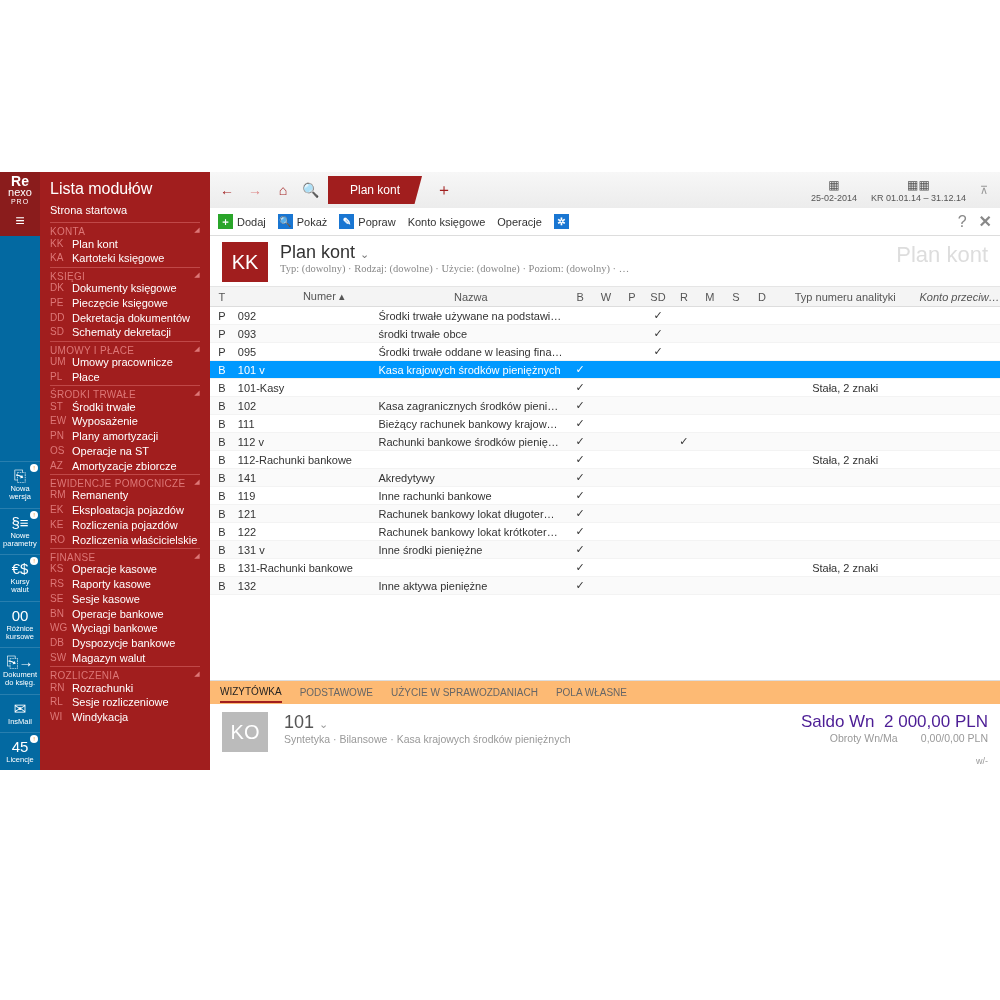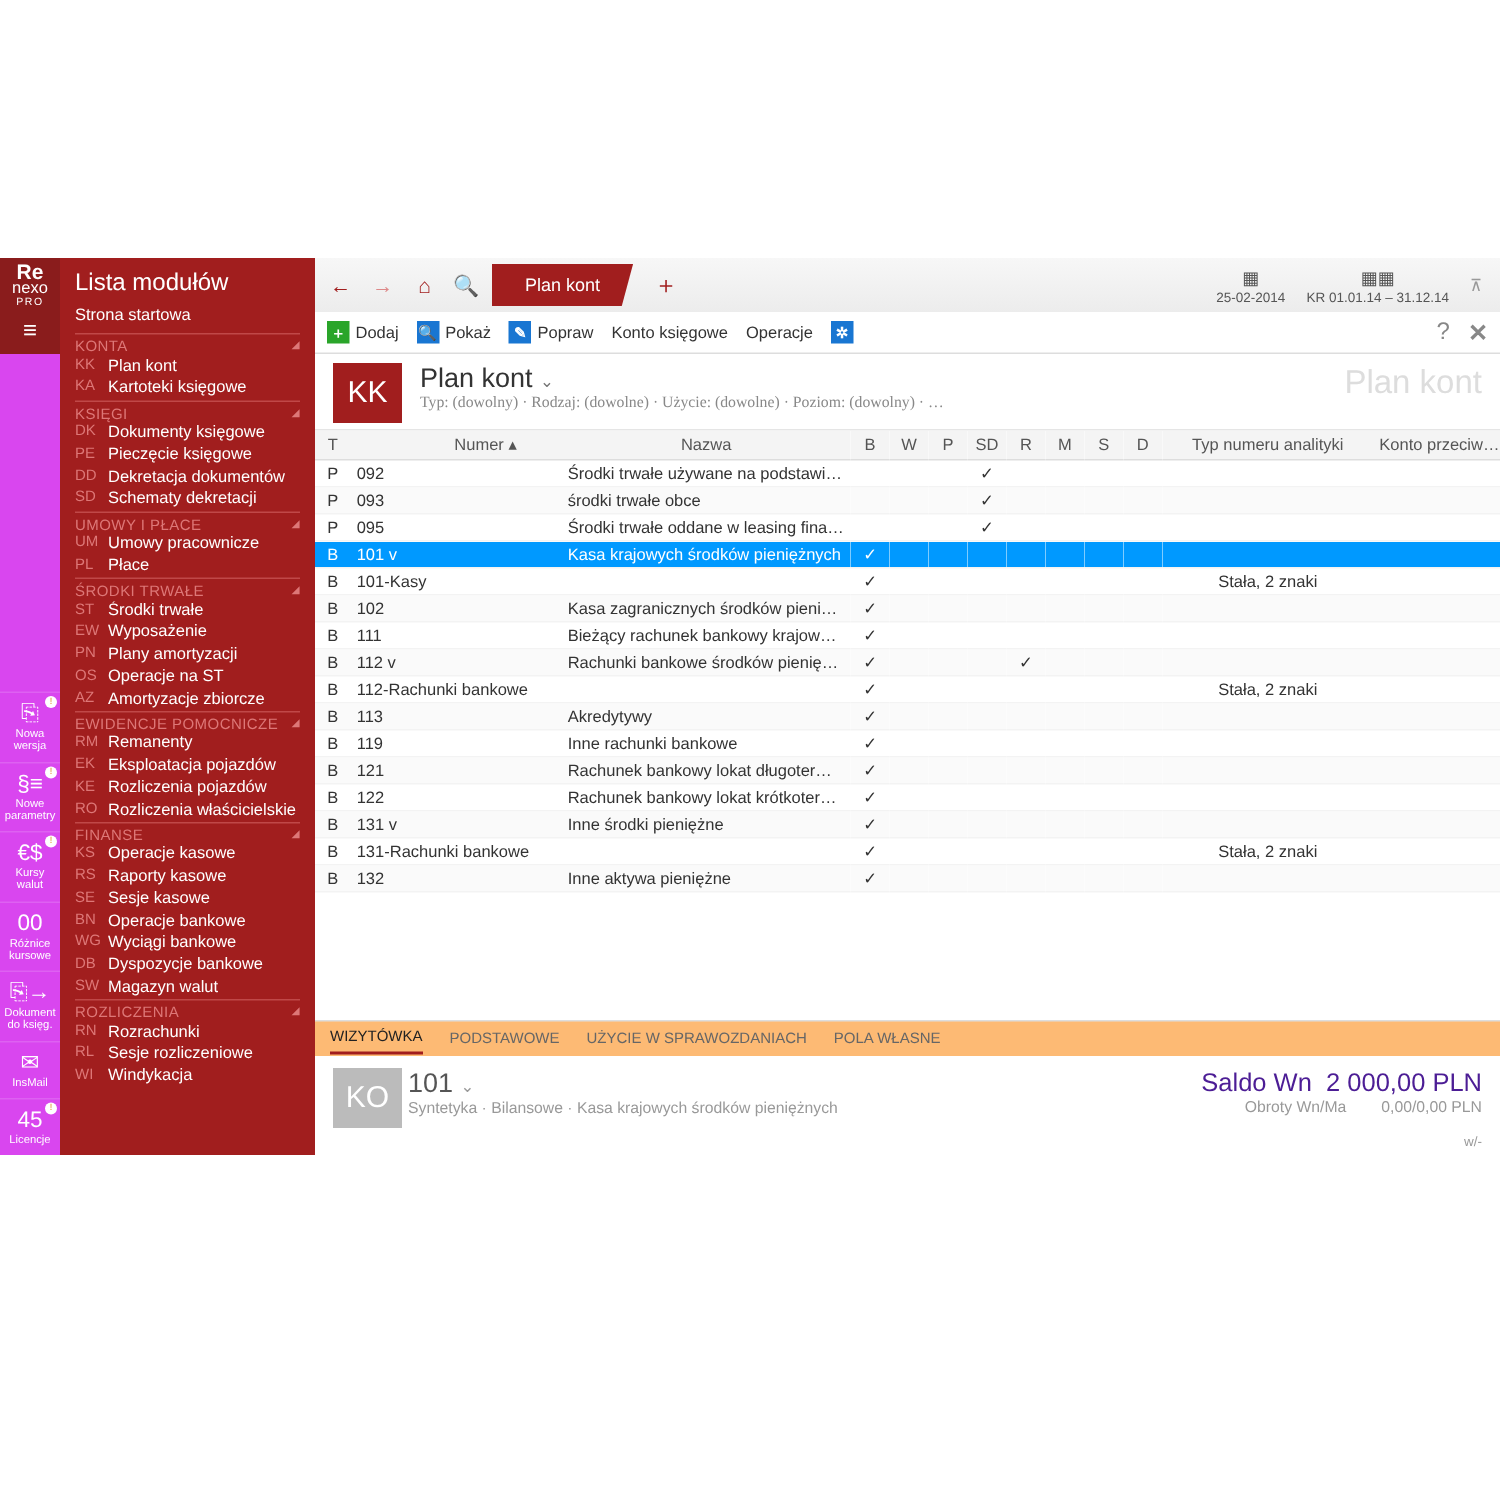--- a/index.html
+++ b/index.html
@@ -1,19 +1,19 @@
 <!DOCTYPE html>
 <html><head>
 <meta charset="utf-8">
 <style>
 * { box-sizing: border-box; margin: 0; padding: 0; font-family: "Segoe UI", Tahoma, sans-serif; }
 body { width: 1000px; height: 1000px; background: #fff; overflow: hidden; }
 .app { position: absolute; top: 172px; left: 0; width: 1000px; height: 598px; display: flex; background: #fff; }
 
-.rail { width: 40px; background: #d946ef; display: flex; flex-direction: column; color: #fff; font-size: 8px; text-align: center; }
+.rail { width: 40px; background: #0369a1; display: flex; flex-direction: column; color: #fff; font-size: 8px; text-align: center; }
 .rail .logo { height: 34px; background: #8a1c1c; display: flex; flex-direction: column; justify-content: center; font-size: 11px; }
 .rail .logo .big { font-weight: bold; font-size: 14px; }
 .rail .logo .small { font-size: 7px; letter-spacing: 1px; }
 .rail .hamb { height: 30px; background: #8a1c1c; display: flex; align-items: center; justify-content: center; font-size: 16px; }
 .rail .item { padding: 6px 2px; display: flex; flex-direction: column; align-items: center; gap: 2px; position: relative; border-top: 1px solid rgba(255,255,255,0.15); }
 .rail .item .ico { font-size: 15px; line-height: 1; }
 .rail .item .lbl { font-size: 7.5px; line-height: 1.1; }
 .rail .item .badge-dot { position: absolute; top: 2px; right: 2px; width: 8px; height: 8px; background: #fff; border-radius: 50%; color: #e08c2a; font-size: 6px; line-height: 8px; }
 .rail .spacer { flex: 1; }
 
@@ -60,27 +60,27 @@
 th { background: #f4f4f4; border-bottom: 1px solid #ddd; padding: 3px 4px; text-align: left; color: #555; font-weight: normal; white-space: nowrap; overflow: hidden; }
 th.c, td.c { text-align: center; }
 td { padding: 2px 4px; border-bottom: 1px solid #f3f3f3; white-space: nowrap; overflow: hidden; text-overflow: ellipsis; color: #333; }
 tr.sel td { background: #0099ff; color: #fff; }
 tr.alt td { background: #fafafa; }
 .col-t { width: 22px; }
 .col-num { width: 130px; }
 .col-name { width: 178px; }
 .col-chk { width: 24px; }
 .col-typ { width: 130px; text-align: center; }
-.col-prz { width: 78px; }
+.col-prz { width: 78px; font-style: italic; }
 
 .dtabs { height: 24px; background: #fdba74; border-top: 1px solid #ddd; display: flex; align-items: center; padding: 0 10px; gap: 18px; font-size: 10px; color: #666; }
 .dtabs .dt { cursor: pointer; padding: 4px 0; }
 .dtabs .dt.active { color: #222; border-bottom: 2px solid #a11e1e; }
 
-.detail { padding: 8px 12px 4px; display: flex; align-items: flex-start; gap: 4px; }
+.detail { padding: 8px 12px 4px; display: flex; align-items: flex-start; gap: 16px; }
 .detail .ko { width: 46px; height: 40px; background: #bbb; color: #fff; display: flex; align-items: center; justify-content: center; font-size: 20px; font-weight: 300; }
 .detail .mid .h2 { font-size: 18px; color: #555; font-weight: 300; }
 .detail .mid .h2 .caret { font-size: 11px; color: #999; }
 .detail .mid .sub { font-size: 10.5px; color: #999; }
 .detail .right { margin-left: auto; text-align: right; }
 .detail .right .ln1 { font-size: 17px; color: #4c1d95; font-weight: 300; }
 .detail .right .ln2 { font-size: 10.5px; color: #999; }
 .footer-sm { text-align: right; padding: 0 12px 4px; font-size: 9px; color: #999; }
 </style>
 </head>
@@ -497,21 +497,21 @@
               <td class="c"></td>
               <td class="c"></td>
               <td class="c"></td>
               <td class="c"></td>
               <td class="c"></td>
               <td style="text-align:center">Stała, 2 znaki</td>
               <td></td>
             </tr>
             <tr class="alt">
               <td class="c">B</td>
-              <td>113</td>
+              <td>141</td>
               <td>Akredytywy</td>
               <td class="c">✓</td>
               <td class="c"></td>
               <td class="c"></td>
               <td class="c"></td>
               <td class="c"></td>
               <td class="c"></td>
               <td class="c"></td>
               <td class="c"></td>
               <td style="text-align:center"></td>

